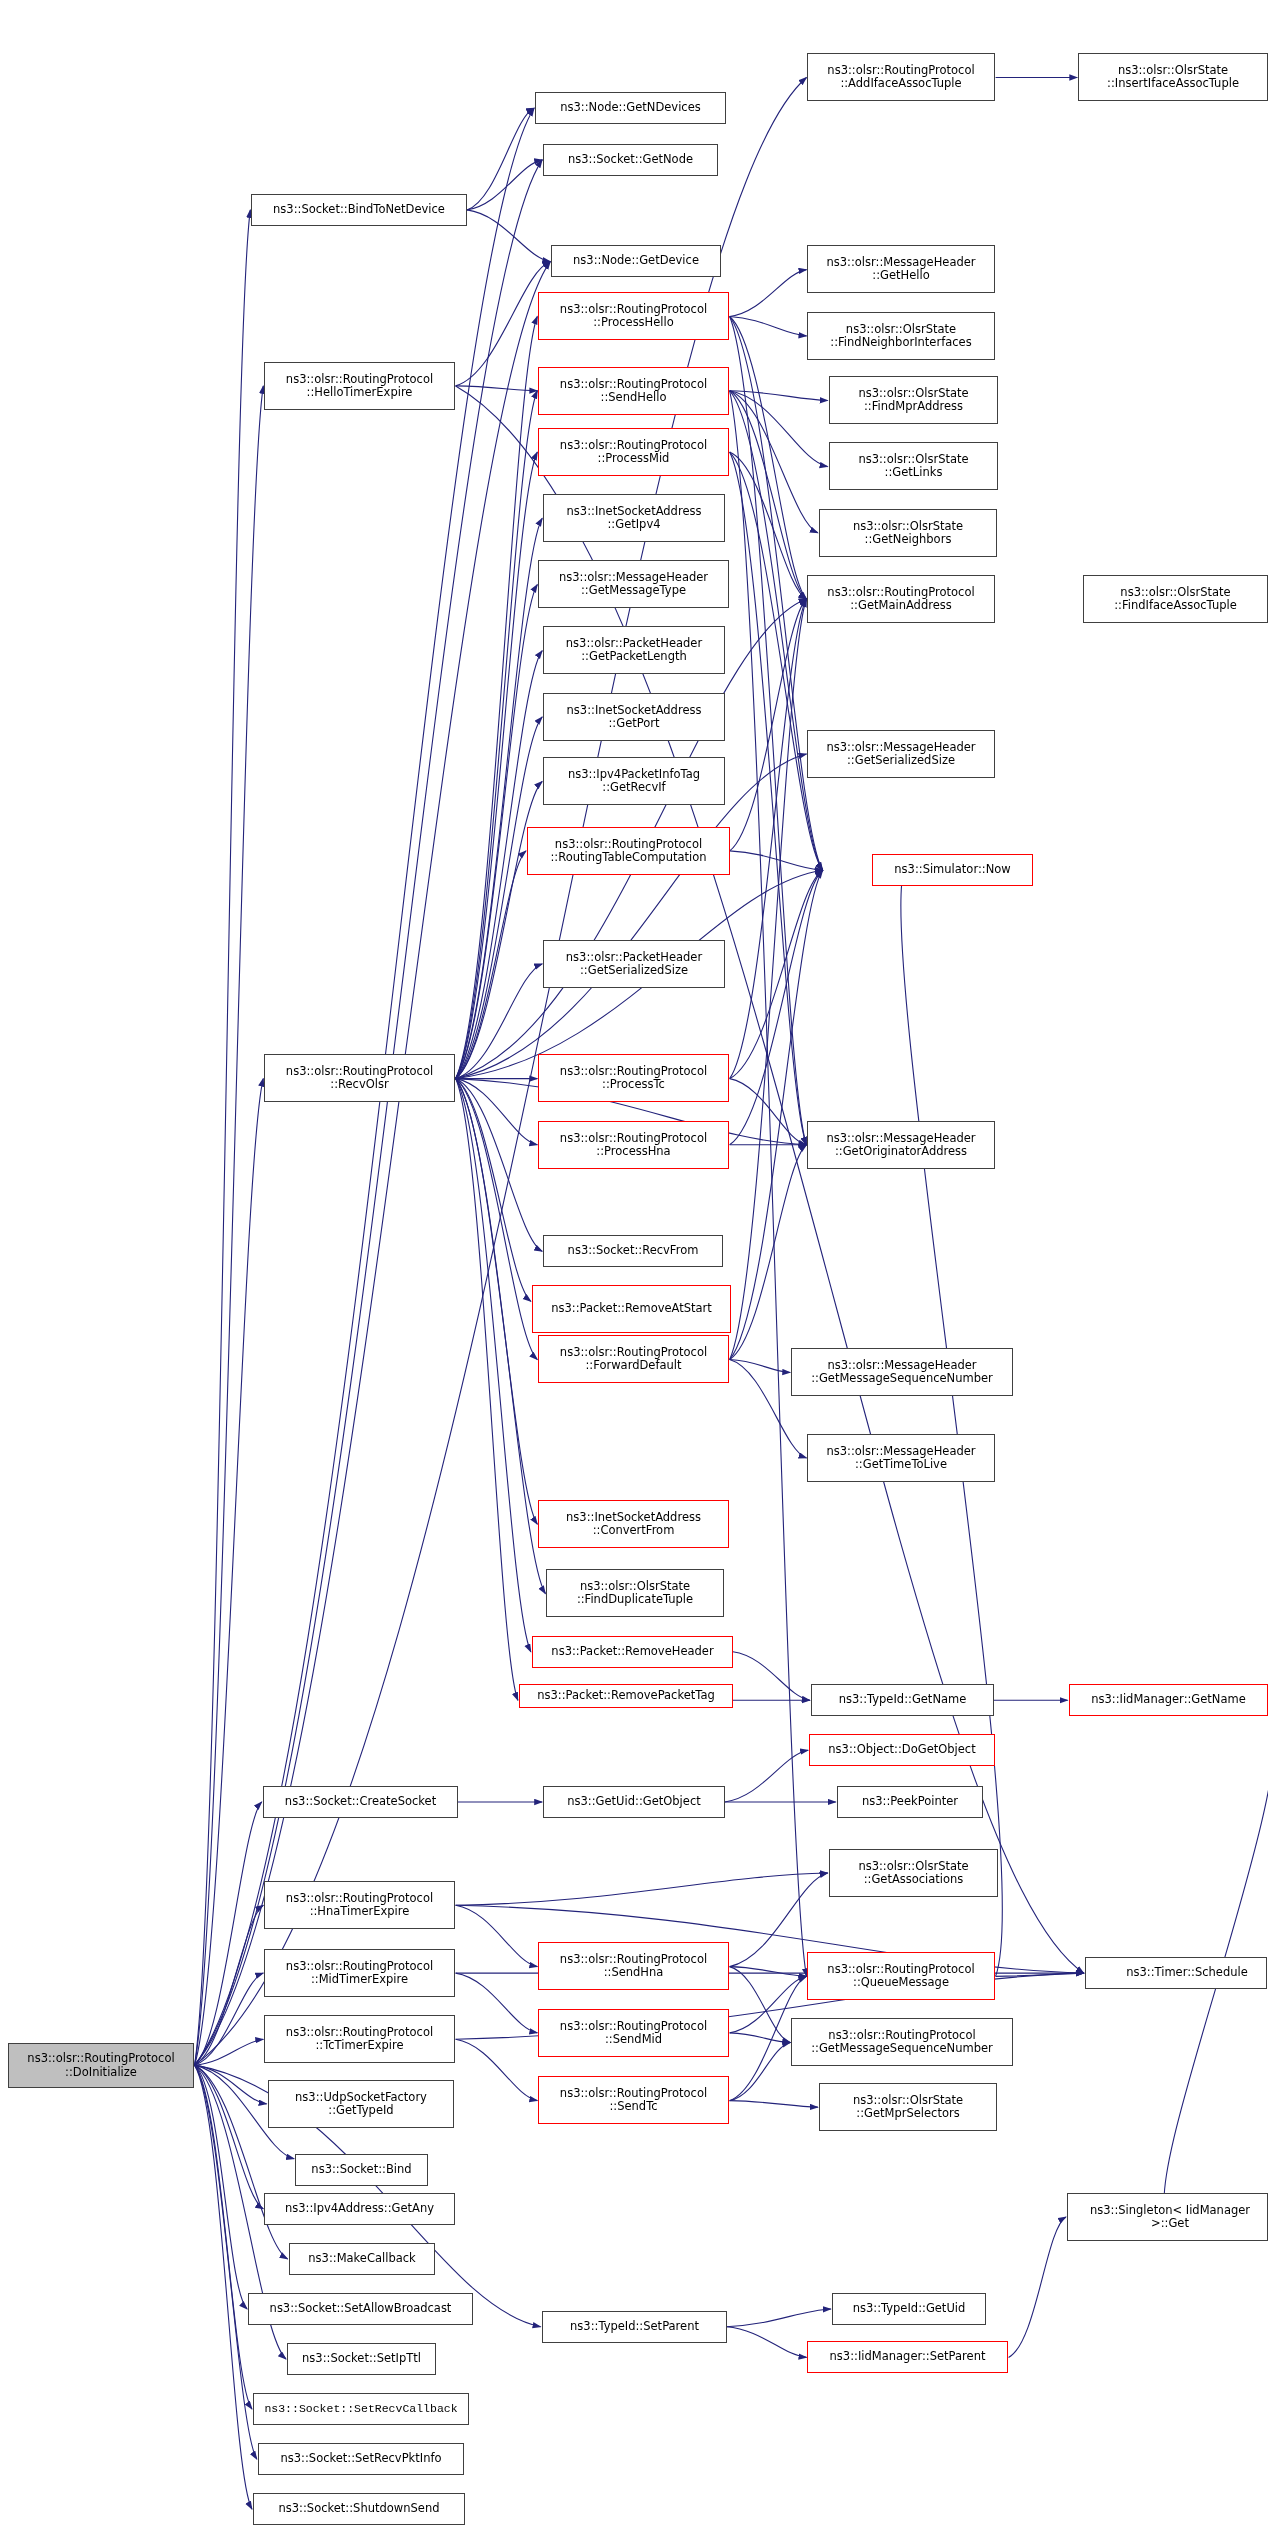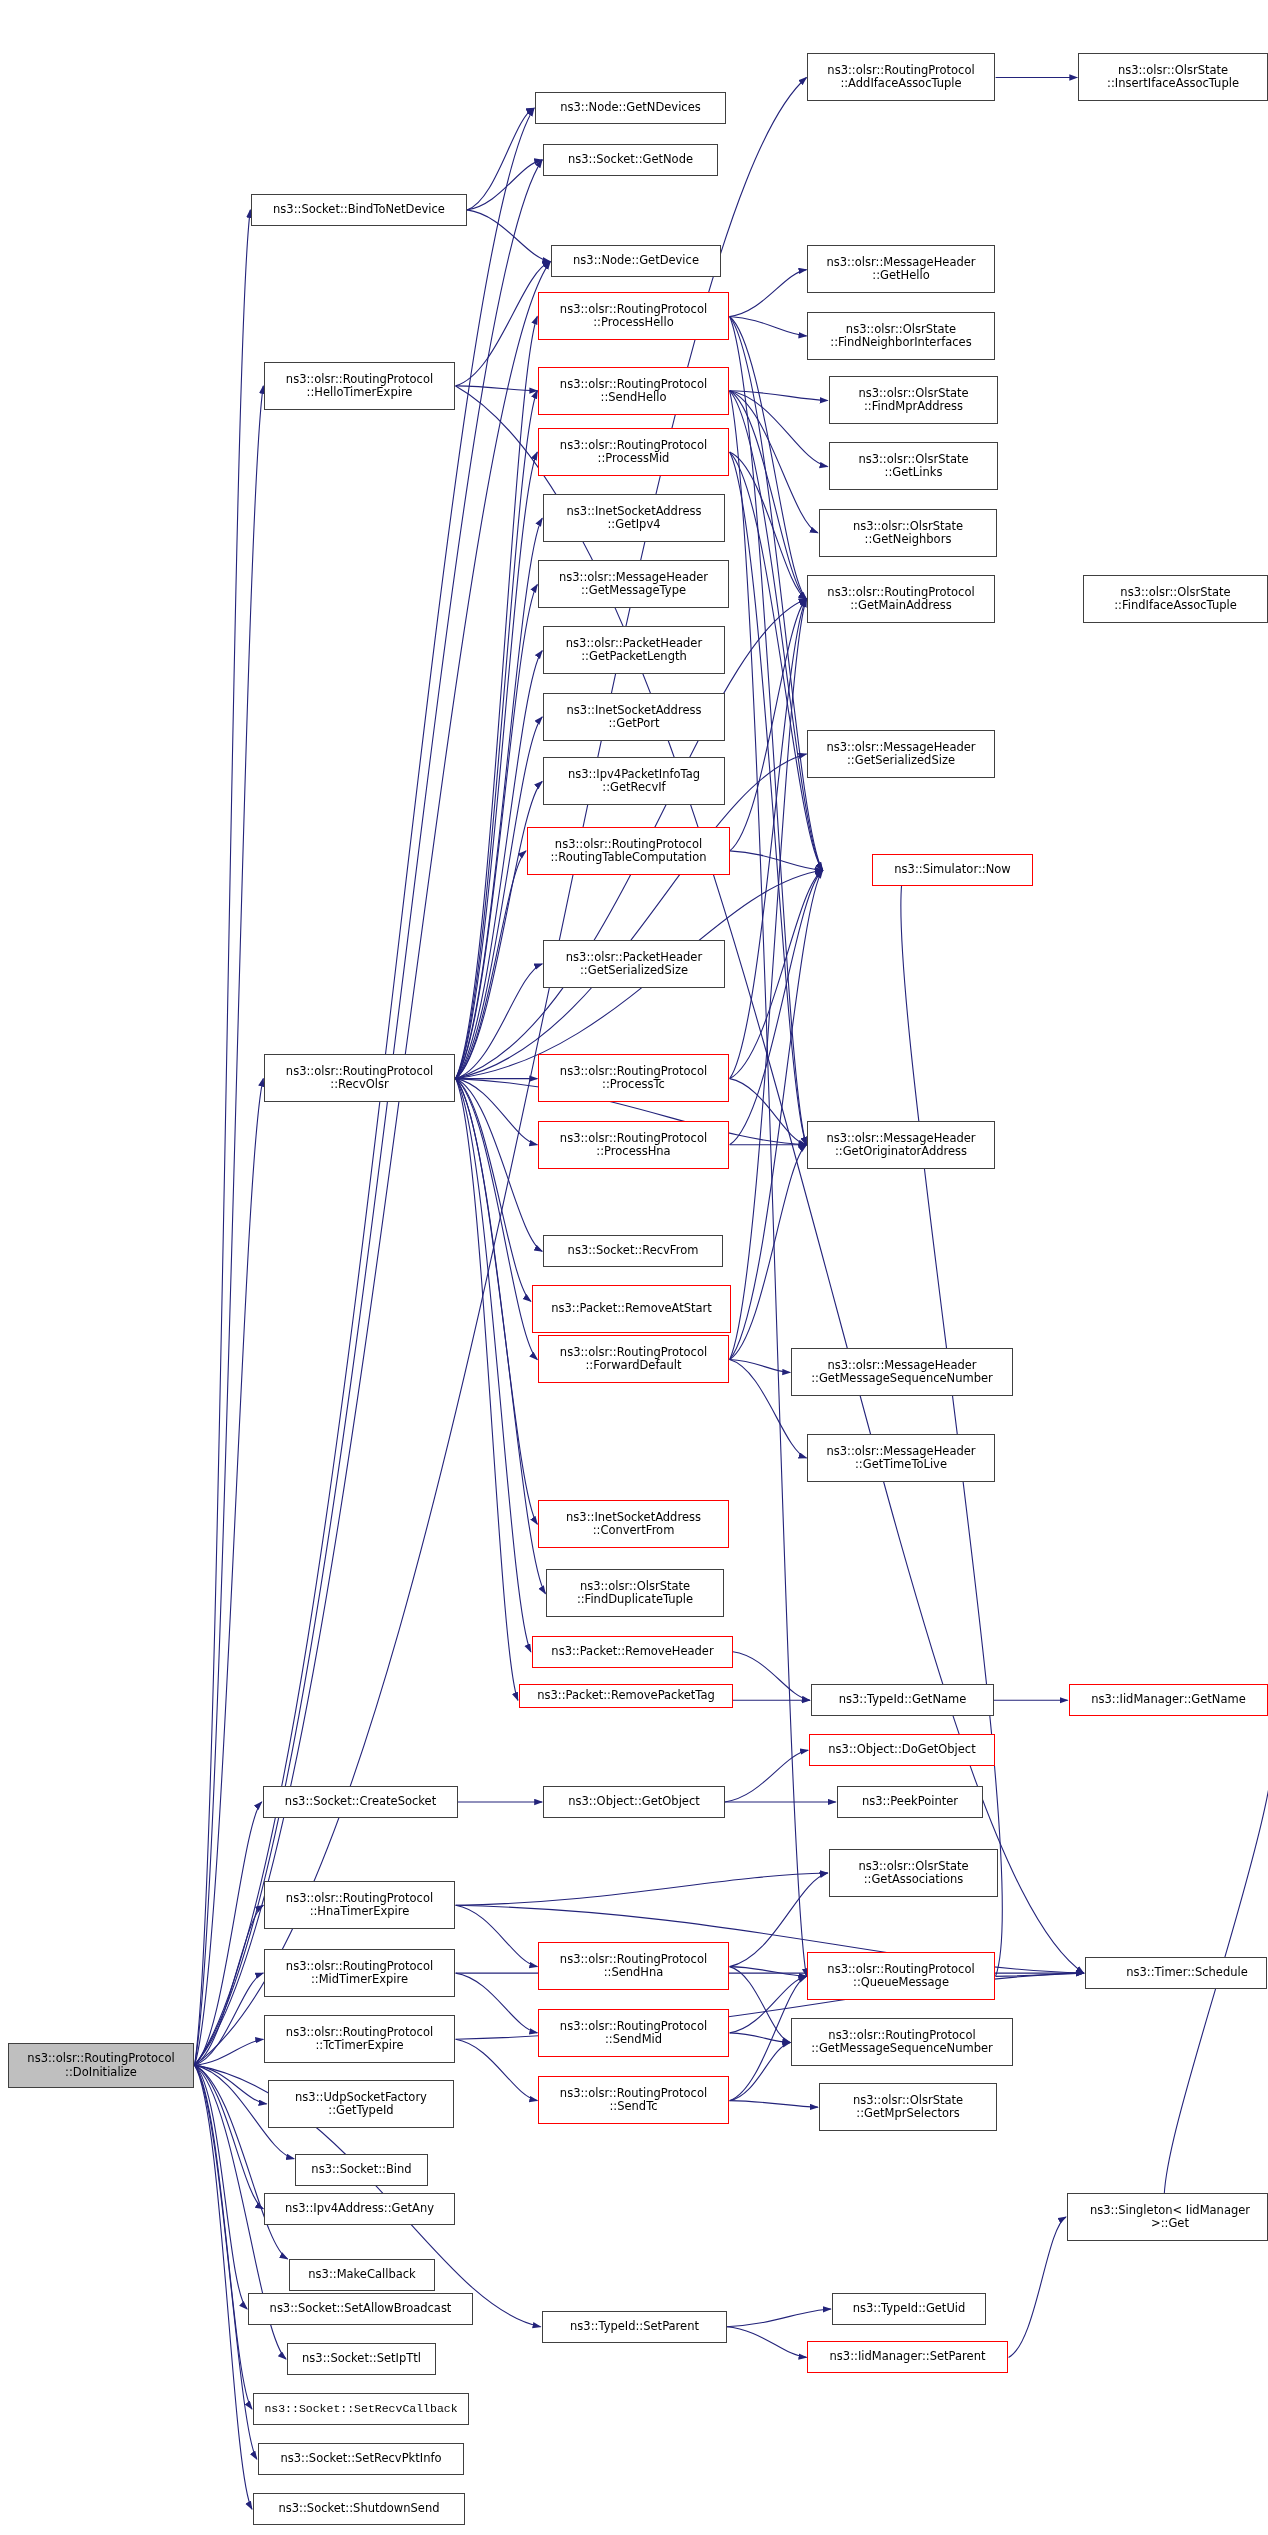--- a/index.html
+++ b/index.html
@@ -210,21 +210,21 @@
     <div class="node red" style="left: 538px; top: 1500px; width: 191px; height: 48px;">ns3::InetSocketAddress
 ::ConvertFrom</div>
     <div class="node" style="left: 546px; top: 1569px; width: 178px; height: 48px;">ns3::olsr::OlsrState
 ::FindDuplicateTuple</div>
     <div class="node red" style="left: 532px; top: 1636px; width: 201px; height: 32px;">ns3::Packet::RemoveHeader</div>
     <div class="node red" style="left: 519px; top: 1684px; width: 214px; height: 24px;">ns3::Packet::RemovePacketTag</div>
     <div class="node" style="left: 811px; top: 1684px; width: 183px; height: 32px;">ns3::TypeId::GetName</div>
     <div class="node red" style="left: 1069px; top: 1684px; width: 199px; height: 32px;">ns3::IidManager::GetName</div>
     <div class="node red" style="left: 809px; top: 1734px; width: 186px; height: 32px;">ns3::Object::DoGetObject</div>
     <div class="node" style="left: 263px; top: 1786px; width: 195px; height: 32px;">ns3::Socket::CreateSocket</div>
-    <div class="node" style="left: 543px; top: 1786px; width: 182px; height: 32px;">ns3::Object::GetObject</div>
+    <div class="node" style="left: 543px; top: 1786px; width: 182px; height: 32px;">ns3::GetUid::GetObject</div>
     <div class="node" style="left: 837px; top: 1786px; width: 146px; height: 32px;">ns3::PeekPointer</div>
     <div class="node" style="left: 264px; top: 1881px; width: 191px; height: 48px;">ns3::olsr::RoutingProtocol
 ::HnaTimerExpire</div>
     <div class="node" style="left: 829px; top: 1849px; width: 169px; height: 48px;">ns3::olsr::OlsrState
 ::GetAssociations</div>
     <div class="node" style="left: 264px; top: 1949px; width: 191px; height: 48px;">ns3::olsr::RoutingProtocol
 ::MidTimerExpire</div>
     <div class="node red" style="left: 538px; top: 1942px; width: 191px; height: 48px;">ns3::olsr::RoutingProtocol
 ::SendHna</div>
     <div class="node red" style="left: 807px; top: 1952px; width: 188px; height: 48px;">ns3::olsr::RoutingProtocol
@@ -237,21 +237,21 @@
     <div class="node" style="left: 791px; top: 2018px; width: 222px; height: 48px;">ns3::olsr::RoutingProtocol
 ::GetMessageSequenceNumber</div>
     <div class="node" style="left: 268px; top: 2080px; width: 186px; height: 48px;">ns3::UdpSocketFactory
 ::GetTypeId</div>
     <div class="node red" style="left: 538px; top: 2076px; width: 191px; height: 48px;">ns3::olsr::RoutingProtocol
 ::SendTc</div>
     <div class="node" style="left: 819px; top: 2083px; width: 178px; height: 48px;">ns3::olsr::OlsrState
 ::GetMprSelectors</div>
     <div class="node" style="left: 295px; top: 2143px; width: 133px; height: 32px; margin-top: 11px;">ns3::Socket::Bind</div>
     <div class="node" style="left: 264px; top: 2193px; width: 191px; height: 32px;">ns3::Ipv4Address::GetAny</div>
-    <div class="node" style="left: 289px; top: 2243px; width: 146px; height: 32px; margin-top: 16px;">ns3::MakeCallback</div>
+    <div class="node" style="left: 289px; top: 2243px; width: 146px; height: 32px;">ns3::MakeCallback</div>
     <div class="node" style="left: 248px; top: 2293px; width: 225px; height: 32px;">ns3::Socket::SetAllowBroadcast</div>
     <div class="node" style="left: 287px; top: 2343px; width: 149px; height: 32px;">ns3::Socket::SetIpTtl</div>
     <div class="node" style="left: 253px; top: 2393px; width: 216px; height: 32px; font-family: Liberation Mono, monospace;">ns3::Socket::SetRecvCallback</div>
     <div class="node" style="left: 258px; top: 2443px; width: 206px; height: 32px;">ns3::Socket::SetRecvPktInfo</div>
     <div class="node" style="left: 253px; top: 2493px; width: 212px; height: 32px;">ns3::Socket::ShutdownSend</div>
     <div class="node" style="left: 1067px; top: 2193px; width: 201px; height: 48px; padding-left: 8px;">ns3::Singleton&lt; IidManager
 &gt;::Get</div>
     <div class="node" style="left: 542px; top: 2311px; width: 185px; height: 32px;">ns3::TypeId::SetParent</div>
     <div class="node" style="left: 832px; top: 2293px; width: 154px; height: 32px;">ns3::TypeId::GetUid</div>
     <div class="node red" style="left: 807px; top: 2341px; width: 201px; height: 32px;">ns3::IidManager::SetParent</div>

